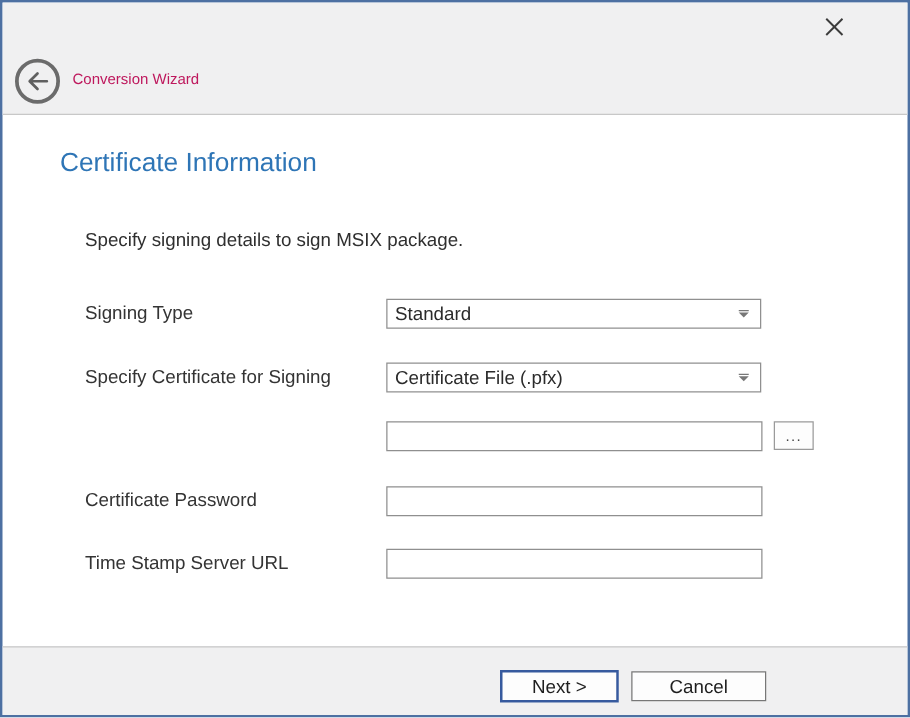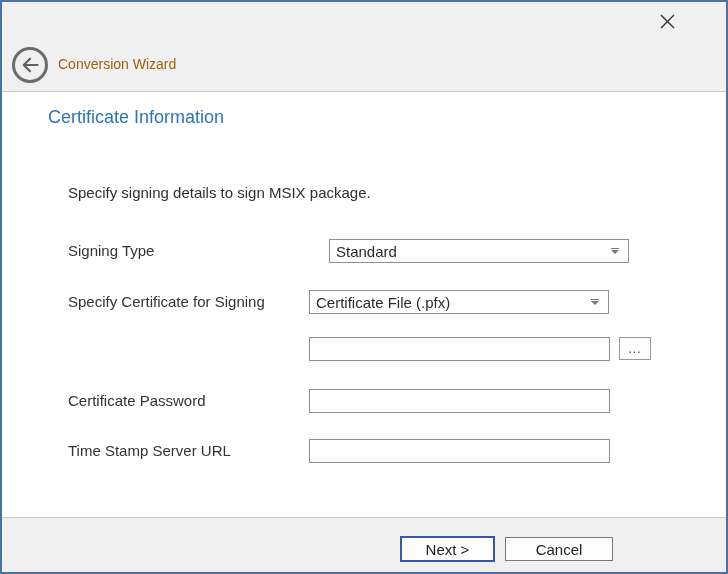--- a/index.html
+++ b/index.html
@@ -33,26 +33,26 @@
     background:transparent;border:none;cursor:pointer;
   }
   .back-btn{
     position:absolute;left:10px;top:45px;width:36px;height:36px;
     border:3px solid #6b6b6b;border-radius:50%;
     background:transparent;cursor:pointer;
     display:flex;align-items:center;justify-content:center;
   }
   .header-title{
     position:absolute;left:56px;top:54px;
-    font-size:14px;color:#a16207;
+    font-size:12px;color:#be185d;
   }
   
   .page-heading{
-    position:absolute;left:46px;top:105px;
-    font-size:18px;font-weight:400;color:var(--heading-color);
+    position:absolute;left:46px;top:117px;
+    font-size:21px;font-weight:400;color:var(--heading-color);
   }
   .page-desc{
     position:absolute;left:66px;top:182px;
     font-size:15px;color:#2f2f2f;
   }
   .form-label{
     position:absolute;left:66px;
     font-size:15px;color:#343434;
     line-height:24px;white-space:nowrap;
   }
@@ -132,21 +132,21 @@
         </svg>
       </span>
     </button>
     <div class="header-title">Conversion Wizard</div>
   </div>
 
   <div class="page-heading">Certificate Information</div>
   <div class="page-desc">Specify signing details to sign MSIX package.</div>
 
   <div class="form-label" style="top:237px;">Signing Type</div>
-  <div class="combo" style="top:237px;margin-left:20px;">
+  <div class="combo" style="top:237px;">
     <span class="combo-value">Standard</span>
     <span class="combo-arrow"></span>
   </div>
 
   <div class="form-label" style="top:288px;">Specify Certificate for Signing</div>
   <div class="combo" style="top:288px;text-align:center;">
     <span class="combo-value">Certificate File (.pfx)</span>
     <span class="combo-arrow"></span>
   </div>
 

